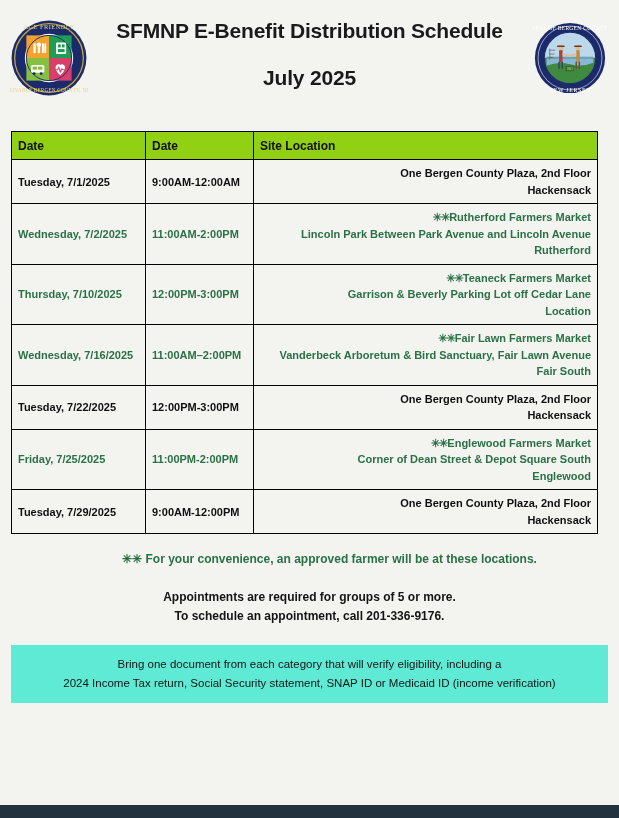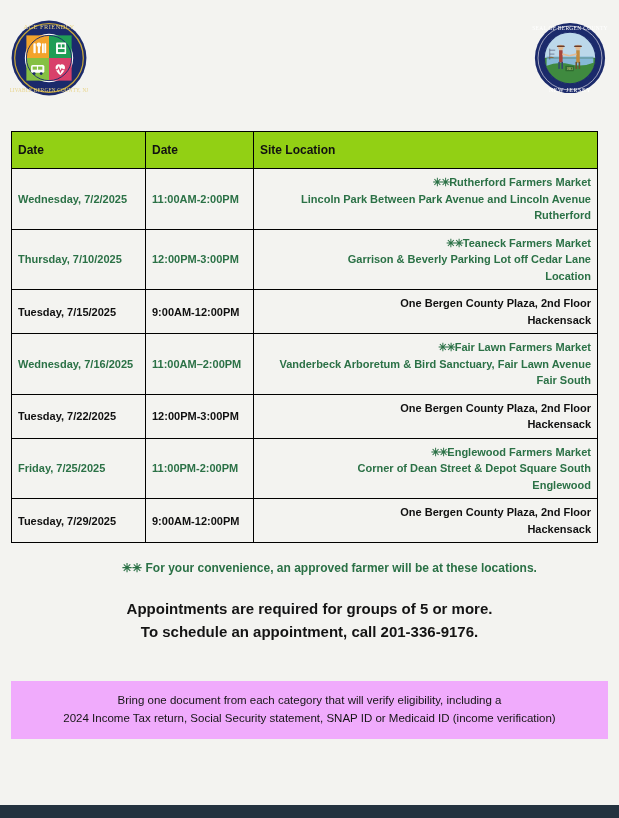--- a/index.html
+++ b/index.html
@@ -76,21 +76,21 @@
     font-size: 11px;
     padding: 5px 6px;
     box-sizing: border-box;
   }
   table.schedule thead th {
     background: #92d014;
     color: #111111;
     font-weight: bold;
     text-align: left;
     font-size: 12px;
-    height: 37px;
+    height: 28px;
     padding: 4px 6px;
   }
   col.c-date  { width: 134px; }
   col.c-time  { width: 108px; }
   col.c-site  { width: 344px; }
 
   td.date-cell, td.time-cell {
     text-align: left;
     font-weight: bold;
     font-size: 11px;
@@ -113,29 +113,29 @@
     color: #2b7146;
     font-weight: bold;
     font-size: 12px;
     margin-top: 18px;
     padding-left: 40px;
   }
   .note-appt {
     text-align: center;
     color: #141414;
     font-weight: bold;
-    font-size: 15px;
+    font-size: 12px;
     margin-top: 22px;
     line-height: 1.55;
   }
 
   
   .elig-box {
-    margin: 37px 11px 0 11px;
-    background: #f0abfc;
+    margin: 20px 11px 0 11px;
+    background: #5eead4;
     padding: 10px 6px 11px 6px;
     text-align: center;
     color: #151515;
     font-size: 11.5px;
     line-height: 1.62;
     box-sizing: border-box;
   }
   .elig-line { display: block; white-space: nowrap; }
 
   
@@ -189,20 +189,24 @@
         </g>
         <circle cx="31" cy="70" r="1.8" fill="#1b2a6b"></circle>
         <circle cx="40" cy="70" r="1.8" fill="#1b2a6b"></circle>
         <path d="M64.5 72 C56 65.5 57.5 58 62.5 58 C65 58 64.5 60 64.5 60 C64.5 60 64 58 66.5 58 C71.5 58 73 65.5 64.5 72 Z" fill="#fdfdfb"></path>
         <path d="M57 65 h4 l1.5 -3 l2 6 l2 -4 l1.5 1 h4" fill="none" stroke="#d8406a" stroke-width="1.4"></path>
         <text x="50" y="13" font-size="8.2" font-family="Liberation Serif, serif" fill="#e8d48a" text-anchor="middle" letter-spacing="0.6">AGE FRIENDLY</text>
         <text x="50" y="93" font-size="6.6" font-family="Liberation Serif, serif" fill="#e8d48a" text-anchor="middle" letter-spacing="0.3">LIVABLE BERGEN COUNTY, NJ</text>
       </svg>
     </div>
 
+    <div class="title-block">
+      <div class="title-line">SFMNP E-Benefit Distribution Schedule</div>
+      <div class="title-line second">July 2025</div>
+    </div>
 
     <div class="seal">
       <svg viewBox="0 0 100 100" xmlns="http://www.w3.org/2000/svg">
         <circle cx="50" cy="50" r="48" fill="#f3f3f0"></circle>
         <circle cx="50" cy="50" r="45" fill="#1b2a6b"></circle>
         <circle cx="50" cy="50" r="41" fill="none" stroke="#c8c8d8" stroke-width="1"></circle>
         <circle cx="50" cy="50" r="33" fill="#ffffff"></circle>
         <path d="M17 50 a33 33 0 0 1 66 0 z" fill="#bcd8ea"></path>
         <path d="M17 50 a33 33 0 0 0 66 0 z" fill="#3f8a3f"></path>
         <path d="M20 60 q14 -6 30 -2 q16 4 30 -2 v-8 h-60 z" fill="#86b9d8"></path>
@@ -246,44 +250,44 @@
         <col class="c-site">
       </colgroup>
       <thead>
         <tr>
           <th>Date</th>
           <th>Date</th>
           <th>Site Location</th>
         </tr>
       </thead>
       <tbody id="schedule-body">
+          <tr class="row-office">
+            <td class="date-cell">Tuesday, 7/1/2025</td>
+            <td class="time-cell">9:00AM-12:00AM</td>
+            <td class="site-cell">
+              <span class="site-line">One Bergen County Plaza, 2nd Floor</span>
+              <span class="site-line">Hackensack</span>
+            </td>
+          </tr>
           <tr class="row-market">
             <td class="date-cell">Wednesday, 7/2/2025</td>
             <td class="time-cell">11:00AM-2:00PM</td>
             <td class="site-cell">
               <span class="site-line"><span class="stars">✳✳</span>Rutherford Farmers Market</span>
               <span class="site-line">Lincoln Park Between Park Avenue and Lincoln Avenue</span>
               <span class="site-line">Rutherford</span>
             </td>
           </tr>
           <tr class="row-market">
             <td class="date-cell">Thursday, 7/10/2025</td>
             <td class="time-cell">12:00PM-3:00PM</td>
             <td class="site-cell">
               <span class="site-line"><span class="stars">✳✳</span>Teaneck Farmers Market</span>
               <span class="site-line">Garrison &amp; Beverly Parking Lot off Cedar Lane</span>
               <span class="site-line">Location</span>
-            </td>
-          </tr>
-          <tr class="row-office">
-            <td class="date-cell">Tuesday, 7/15/2025</td>
-            <td class="time-cell">9:00AM-12:00PM</td>
-            <td class="site-cell">
-              <span class="site-line">One Bergen County Plaza, 2nd Floor</span>
-              <span class="site-line">Hackensack</span>
             </td>
           </tr>
           <tr class="row-market">
             <td class="date-cell">Wednesday, 7/16/2025</td>
             <td class="time-cell">11:00AM–2:00PM</td>
             <td class="site-cell">
               <span class="site-line"><span class="stars">✳✳</span>Fair Lawn Farmers Market</span>
               <span class="site-line">Vanderbeck Arboretum &amp; Bird Sanctuary, Fair Lawn Avenue</span>
               <span class="site-line">Fair South</span>
             </td>

